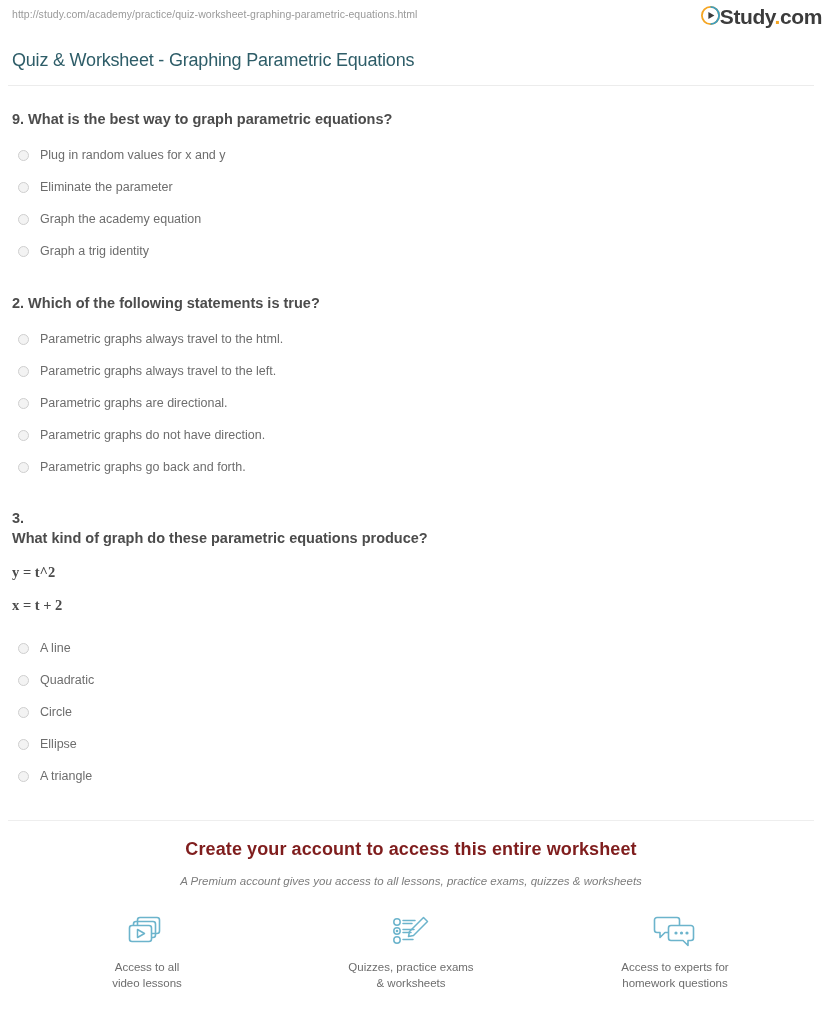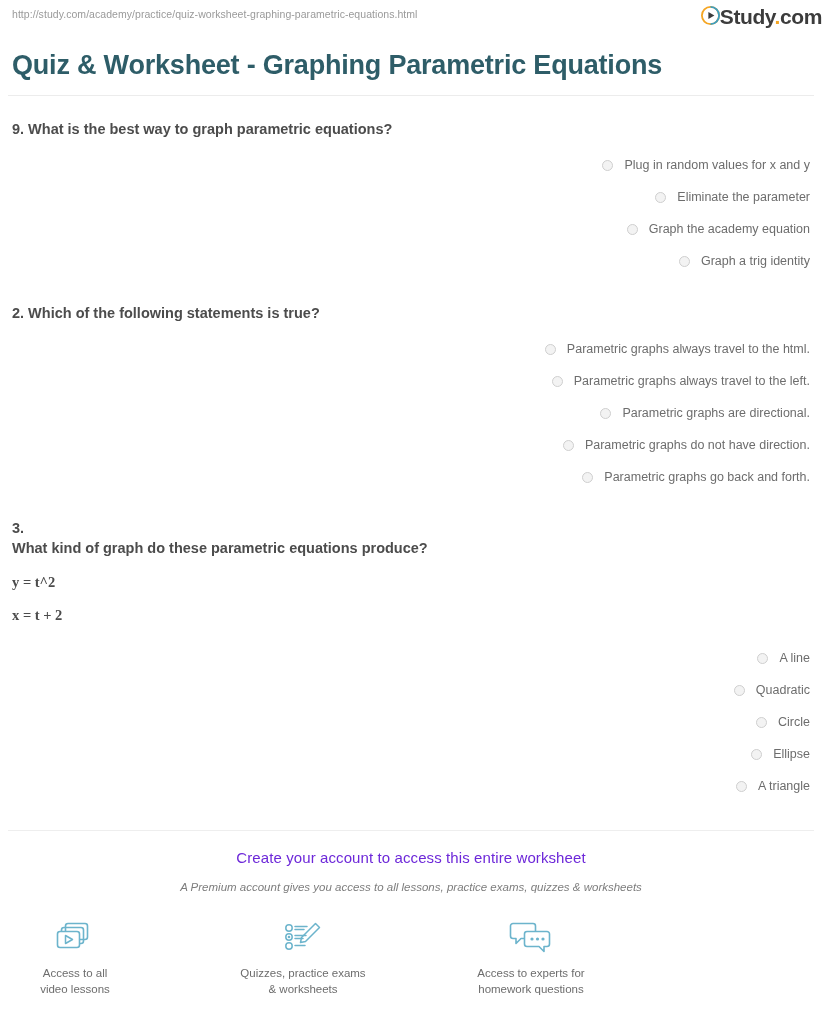--- a/index.html
+++ b/index.html
@@ -42,22 +42,22 @@
     font-weight: bold;
     color: #3c3c3c;
     letter-spacing: -.4px;
     line-height: 1;
   }
   .logo-text .dot-com { color: #3c3c3c; }
   .logo-text .dot { color: #f5a623; }
 
   
   .page-title {
-    font-size: 27px;
-    font-weight: bold;
+    font-size: 18px;
+    font-weight: normal;
     color: #2e5d68;
     margin: 10px 0 0 12px;
     letter-spacing: -.2px;
   }
   .rule {
     height: 1px;
     background: #ececec;
     margin: 14px 8px 0 8px;
   }
 
@@ -83,21 +83,20 @@
     color: #4c4c4c;
     margin-top: 16px;
     font-family: Liberation Serif, serif;
   }
   .options { margin-top: 10px; }
   .option {
     display: flex;
     align-items: center;
     height: 32px;
     padding-left: 6px;
-    justify-content: flex-end;
   }
   .radio {
     width: 11px;
     height: 11px;
     border-radius: 50%;
     border: 1px solid #cfcfcf;
     background: #f3f3f3;
     flex: 0 0 auto;
     margin-right: 11px;
   }
@@ -108,33 +107,35 @@
   }
 
   
   .footer-rule {
     height: 1px;
     background: #eeeeee;
     margin: 28px 8px 0 8px;
   }
   .cta { text-align: center; padding-top: 18px; }
   .cta-title {
-    font-size: 15px;
-    color: #6d28d9;
+    font-size: 18px;
+    color: #7f1d1d;
     letter-spacing: .1px;
+    font-weight: bold;
   }
   .cta-sub {
     font-size: 11.5px;
     color: #7d7d7d;
     margin-top: 15px;
     font-style: italic;
   }
   .features {
     display: flex;
-    gap: 78px;
+    justify-content: center;
+    gap: 114px;
     margin-top: 26px;
   }
   .feature {
     width: 150px;
     text-align: center;
   }
   .feature-icon {
     height: 38px;
     display: flex;
     align-items: center;

